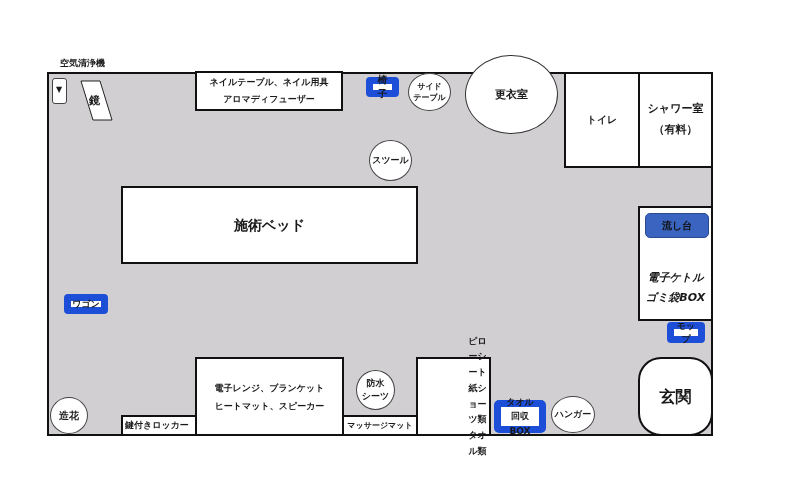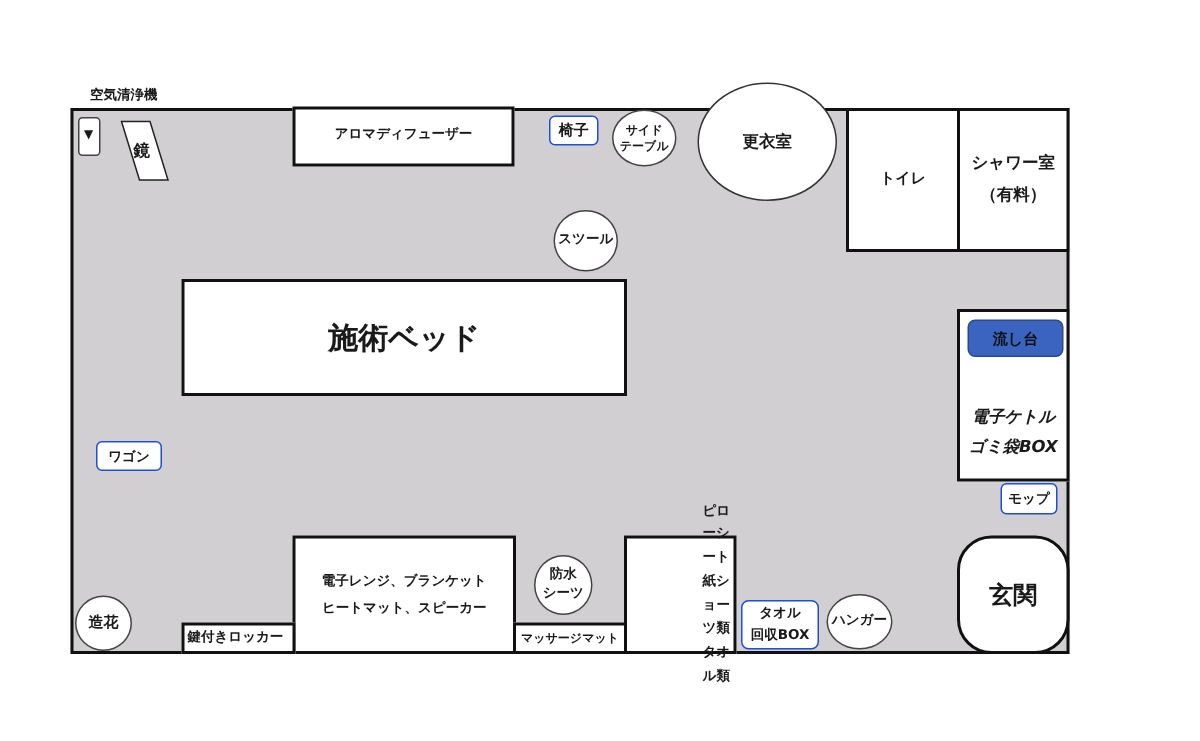--- a/index.html
+++ b/index.html
@@ -2,45 +2,46 @@
 <html><head>
 <meta charset="utf-8">
 <style>
   * { box-sizing: border-box; margin: 0; padding: 0; }
   body { width: 800px; height: 494px; background: #ffffff; position: relative; overflow: hidden;
          font-family: "DejaVu Sans", sans-serif; color: #1a1a1a; }
   .abs { position: absolute; }
   .room { left: 47px; top: 72px; width: 666px; height: 364px; background: #d1cfd1; border: 2px solid #111; }
   .box { position: absolute; background: #fff; border: 2px solid #111; display: flex; flex-direction: column;
          align-items: center; justify-content: center; text-align: center; font-weight: bold; line-height: 1.75; }
-  .rbox { position: absolute; background: #fff; border: 1px solid #1d4ed8; border-radius: 4px; display: flex;
+  .rbox { position: absolute; background: #fff; border: 7px solid #1d4ed8; border-radius: 4px; display: flex;
           align-items: center; justify-content: center; text-align: center; font-weight: bold; }
   .circle { position: absolute; background: #fff; border: 1px solid #444; border-radius: 50%; display: flex;
             flex-direction: column; align-items: center; justify-content: center; text-align: center; font-weight: bold; line-height: 1.4; }
-  .f8 { font-size: 8px; } .f9 { font-size: 9px; } .f10 { font-size: 10px; } .f11 { font-size: 11px; } .f14 { font-size: 20px; } .f16 { font-size: 16px; }
+  .f8 { font-size: 8px; } .f9 { font-size: 9px; } .f10 { font-size: 10px; } .f11 { font-size: 11px; } .f14 { font-size: 14px; } .f16 { font-size: 16px; }
 </style>
 </head>
 <body>
 
 <div class="abs f9" style="left:60px;top:57px;font-weight:bold;">空気清浄機</div>
 
 <div class="abs room"></div>
 
 <div class="abs" style="left:52px;top:78px;width:15px;height:26px;background:#fff;border:1px solid #444;border-radius:3px;">
   <span style="position:absolute;left:3px;top:6px;font-size:8px;">▼</span>
 </div>
 
 <div class="abs" style="left:80px;top:80px;width:30px;height:40px;">
   <svg width="34" height="42" style="position:absolute;left:0;top:0;">
       <polygon points="1,1 20,1 32,40 13,40" fill="#fff" stroke="#222" stroke-width="1"></polygon>
     </svg>
   <span class="f11" style="position:absolute;left:9px;top:13px;font-weight:bold;">鏡</span>
 </div>
 
 <div class="box f9" style="left:195px;top:71px;width:148px;height:40px;line-height:1.9;">
+  <div>ネイルテーブル、ネイル用具</div>
   <div>アロマディフューザー</div>
 </div>
 
 <div class="rbox f10" style="left:366px;top:77px;width:33px;height:20px;">椅子</div>
 
 <div class="circle f8" style="left:408px;top:73px;width:43px;height:38px;">
   <div>サイド</div>
   <div>テーブル</div>
 </div>
 

